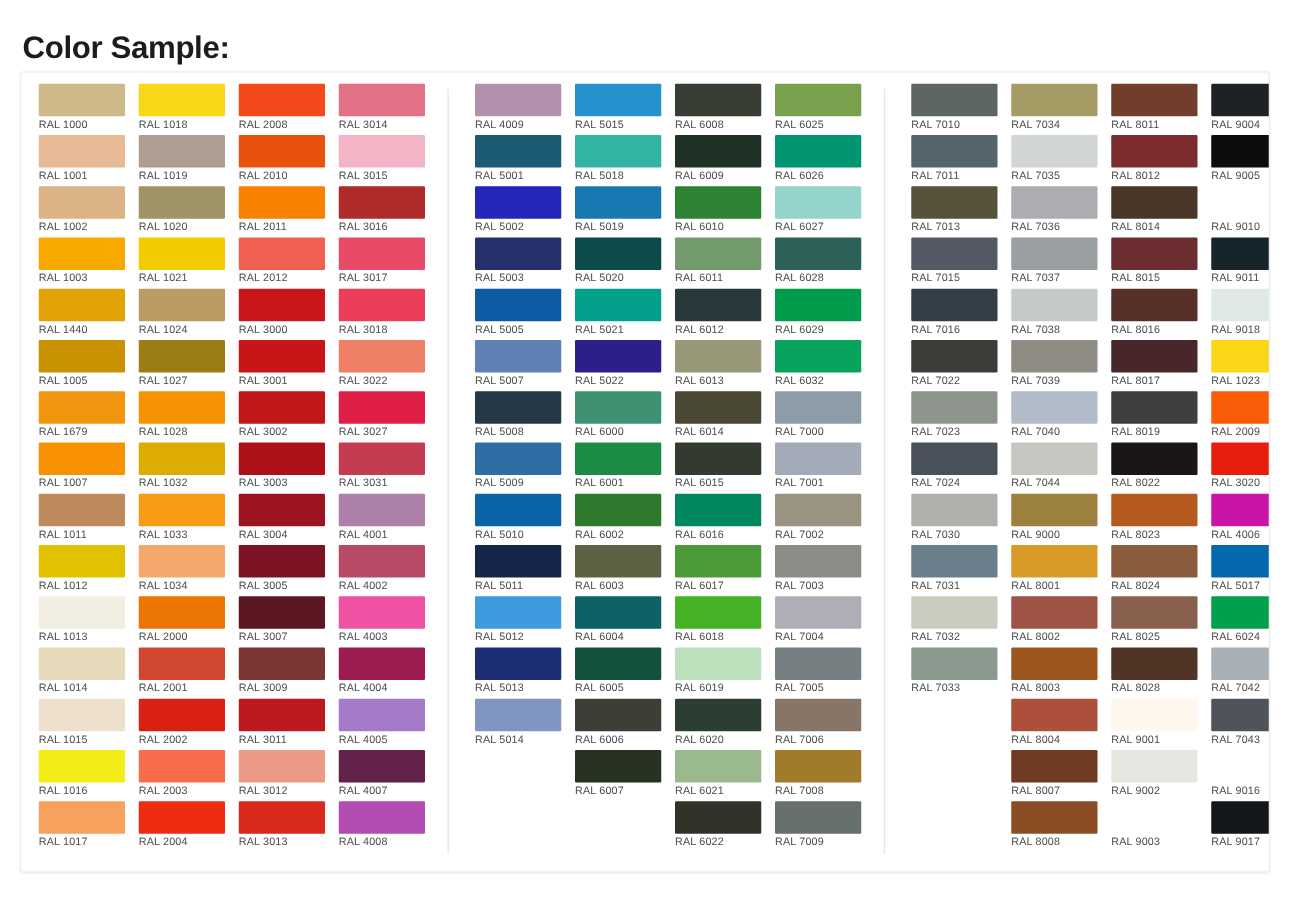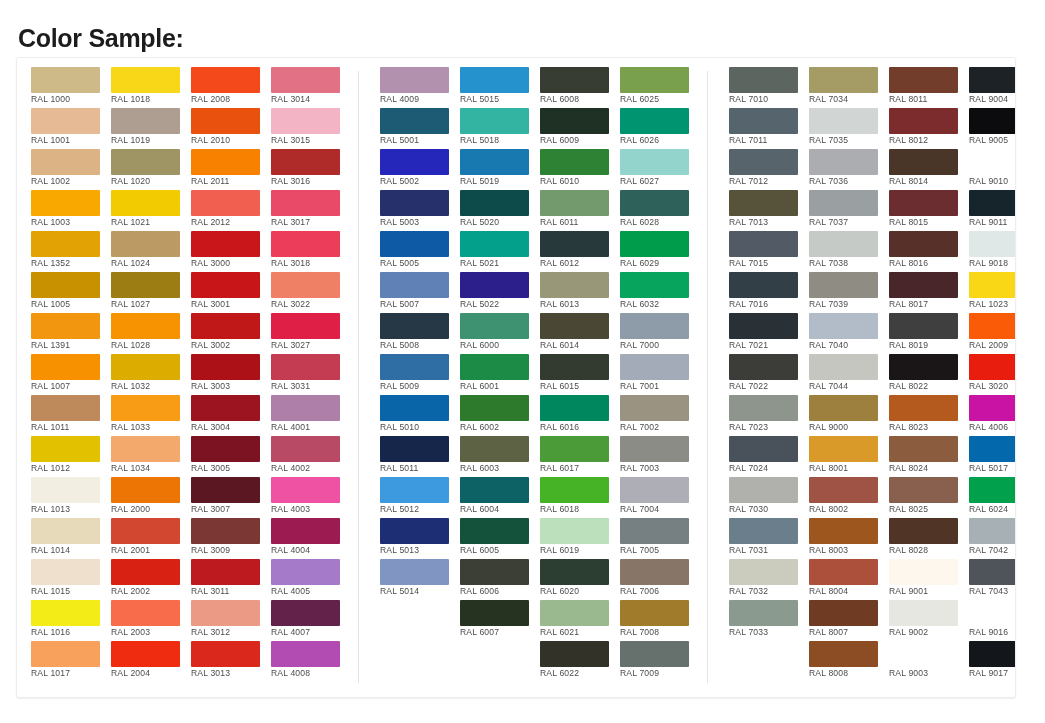--- a/index.html
+++ b/index.html
@@ -106,29 +106,29 @@
             <div class="swatch-cell">
               <span class="swatch" style="background: rgb(220, 179, 132);"></span>
               <div class="swatch-label">RAL 1002</div>
             </div>
             <div class="swatch-cell">
               <span class="swatch" style="background: rgb(249, 168, 0);"></span>
               <div class="swatch-label">RAL 1003</div>
             </div>
             <div class="swatch-cell">
               <span class="swatch" style="background: rgb(226, 162, 3);"></span>
-              <div class="swatch-label">RAL 1352</div>
+              <div class="swatch-label">RAL 1440</div>
             </div>
             <div class="swatch-cell">
               <span class="swatch" style="background: rgb(199, 145, 0);"></span>
               <div class="swatch-label">RAL 1005</div>
             </div>
             <div class="swatch-cell">
               <span class="swatch" style="background: rgb(242, 150, 15);"></span>
-              <div class="swatch-label">RAL 1391</div>
+              <div class="swatch-label">RAL 1679</div>
             </div>
             <div class="swatch-cell">
               <span class="swatch" style="background: rgb(247, 145, 0);"></span>
               <div class="swatch-label">RAL 1007</div>
             </div>
             <div class="swatch-cell">
               <span class="swatch" style="background: rgb(190, 138, 91);"></span>
               <div class="swatch-label">RAL 1011</div>
             </div>
             <div class="swatch-cell">
@@ -587,38 +587,30 @@
           <div class="col">
             <div class="swatch-cell">
               <span class="swatch" style="background: rgb(92, 101, 96);"></span>
               <div class="swatch-label">RAL 7010</div>
             </div>
             <div class="swatch-cell">
               <span class="swatch" style="background: rgb(86, 100, 110);"></span>
               <div class="swatch-label">RAL 7011</div>
             </div>
             <div class="swatch-cell">
-              <span class="swatch" style="background: rgb(88, 100, 108);"></span>
-              <div class="swatch-label">RAL 7012</div>
-            </div>
-            <div class="swatch-cell">
               <span class="swatch" style="background: rgb(87, 83, 58);"></span>
               <div class="swatch-label">RAL 7013</div>
             </div>
             <div class="swatch-cell">
               <span class="swatch" style="background: rgb(82, 90, 102);"></span>
               <div class="swatch-label">RAL 7015</div>
             </div>
             <div class="swatch-cell">
               <span class="swatch" style="background: rgb(51, 63, 71);"></span>
               <div class="swatch-label">RAL 7016</div>
-            </div>
-            <div class="swatch-cell">
-              <span class="swatch" style="background: rgb(42, 49, 54);"></span>
-              <div class="swatch-label">RAL 7021</div>
             </div>
             <div class="swatch-cell">
               <span class="swatch" style="background: rgb(60, 61, 56);"></span>
               <div class="swatch-label">RAL 7022</div>
             </div>
             <div class="swatch-cell">
               <span class="swatch" style="background: rgb(142, 149, 140);"></span>
               <div class="swatch-label">RAL 7023</div>
             </div>
             <div class="swatch-cell">

